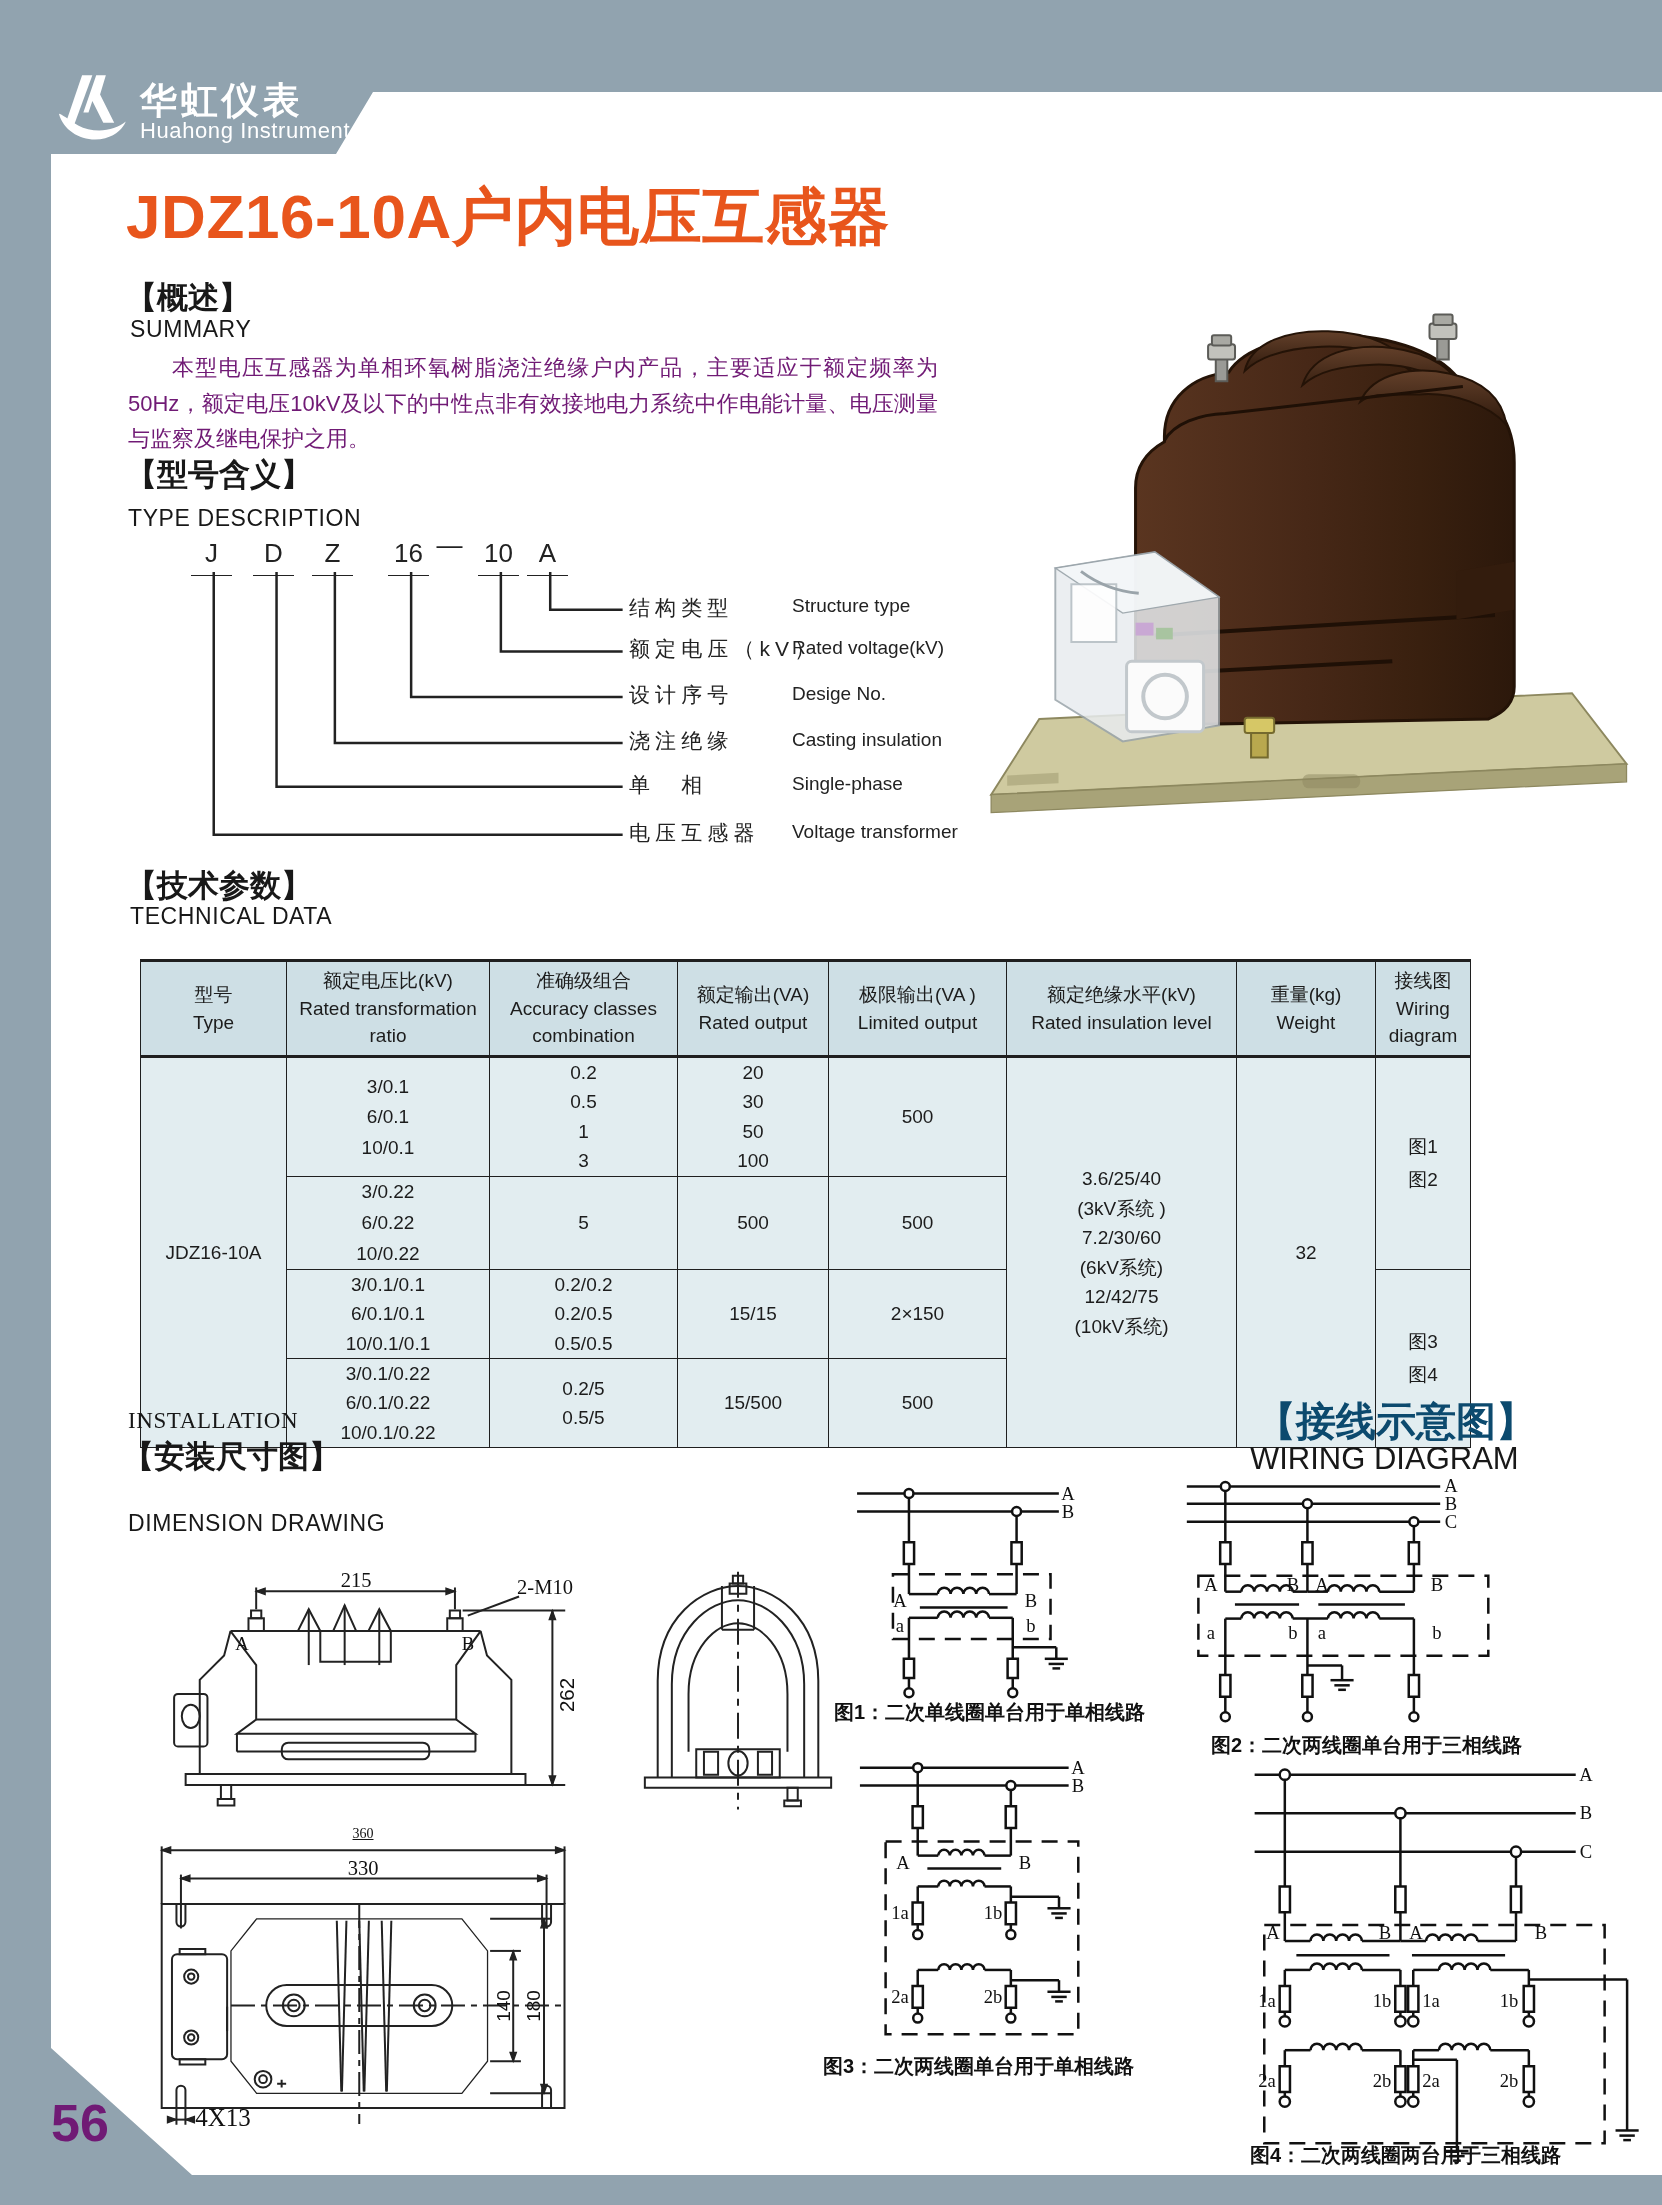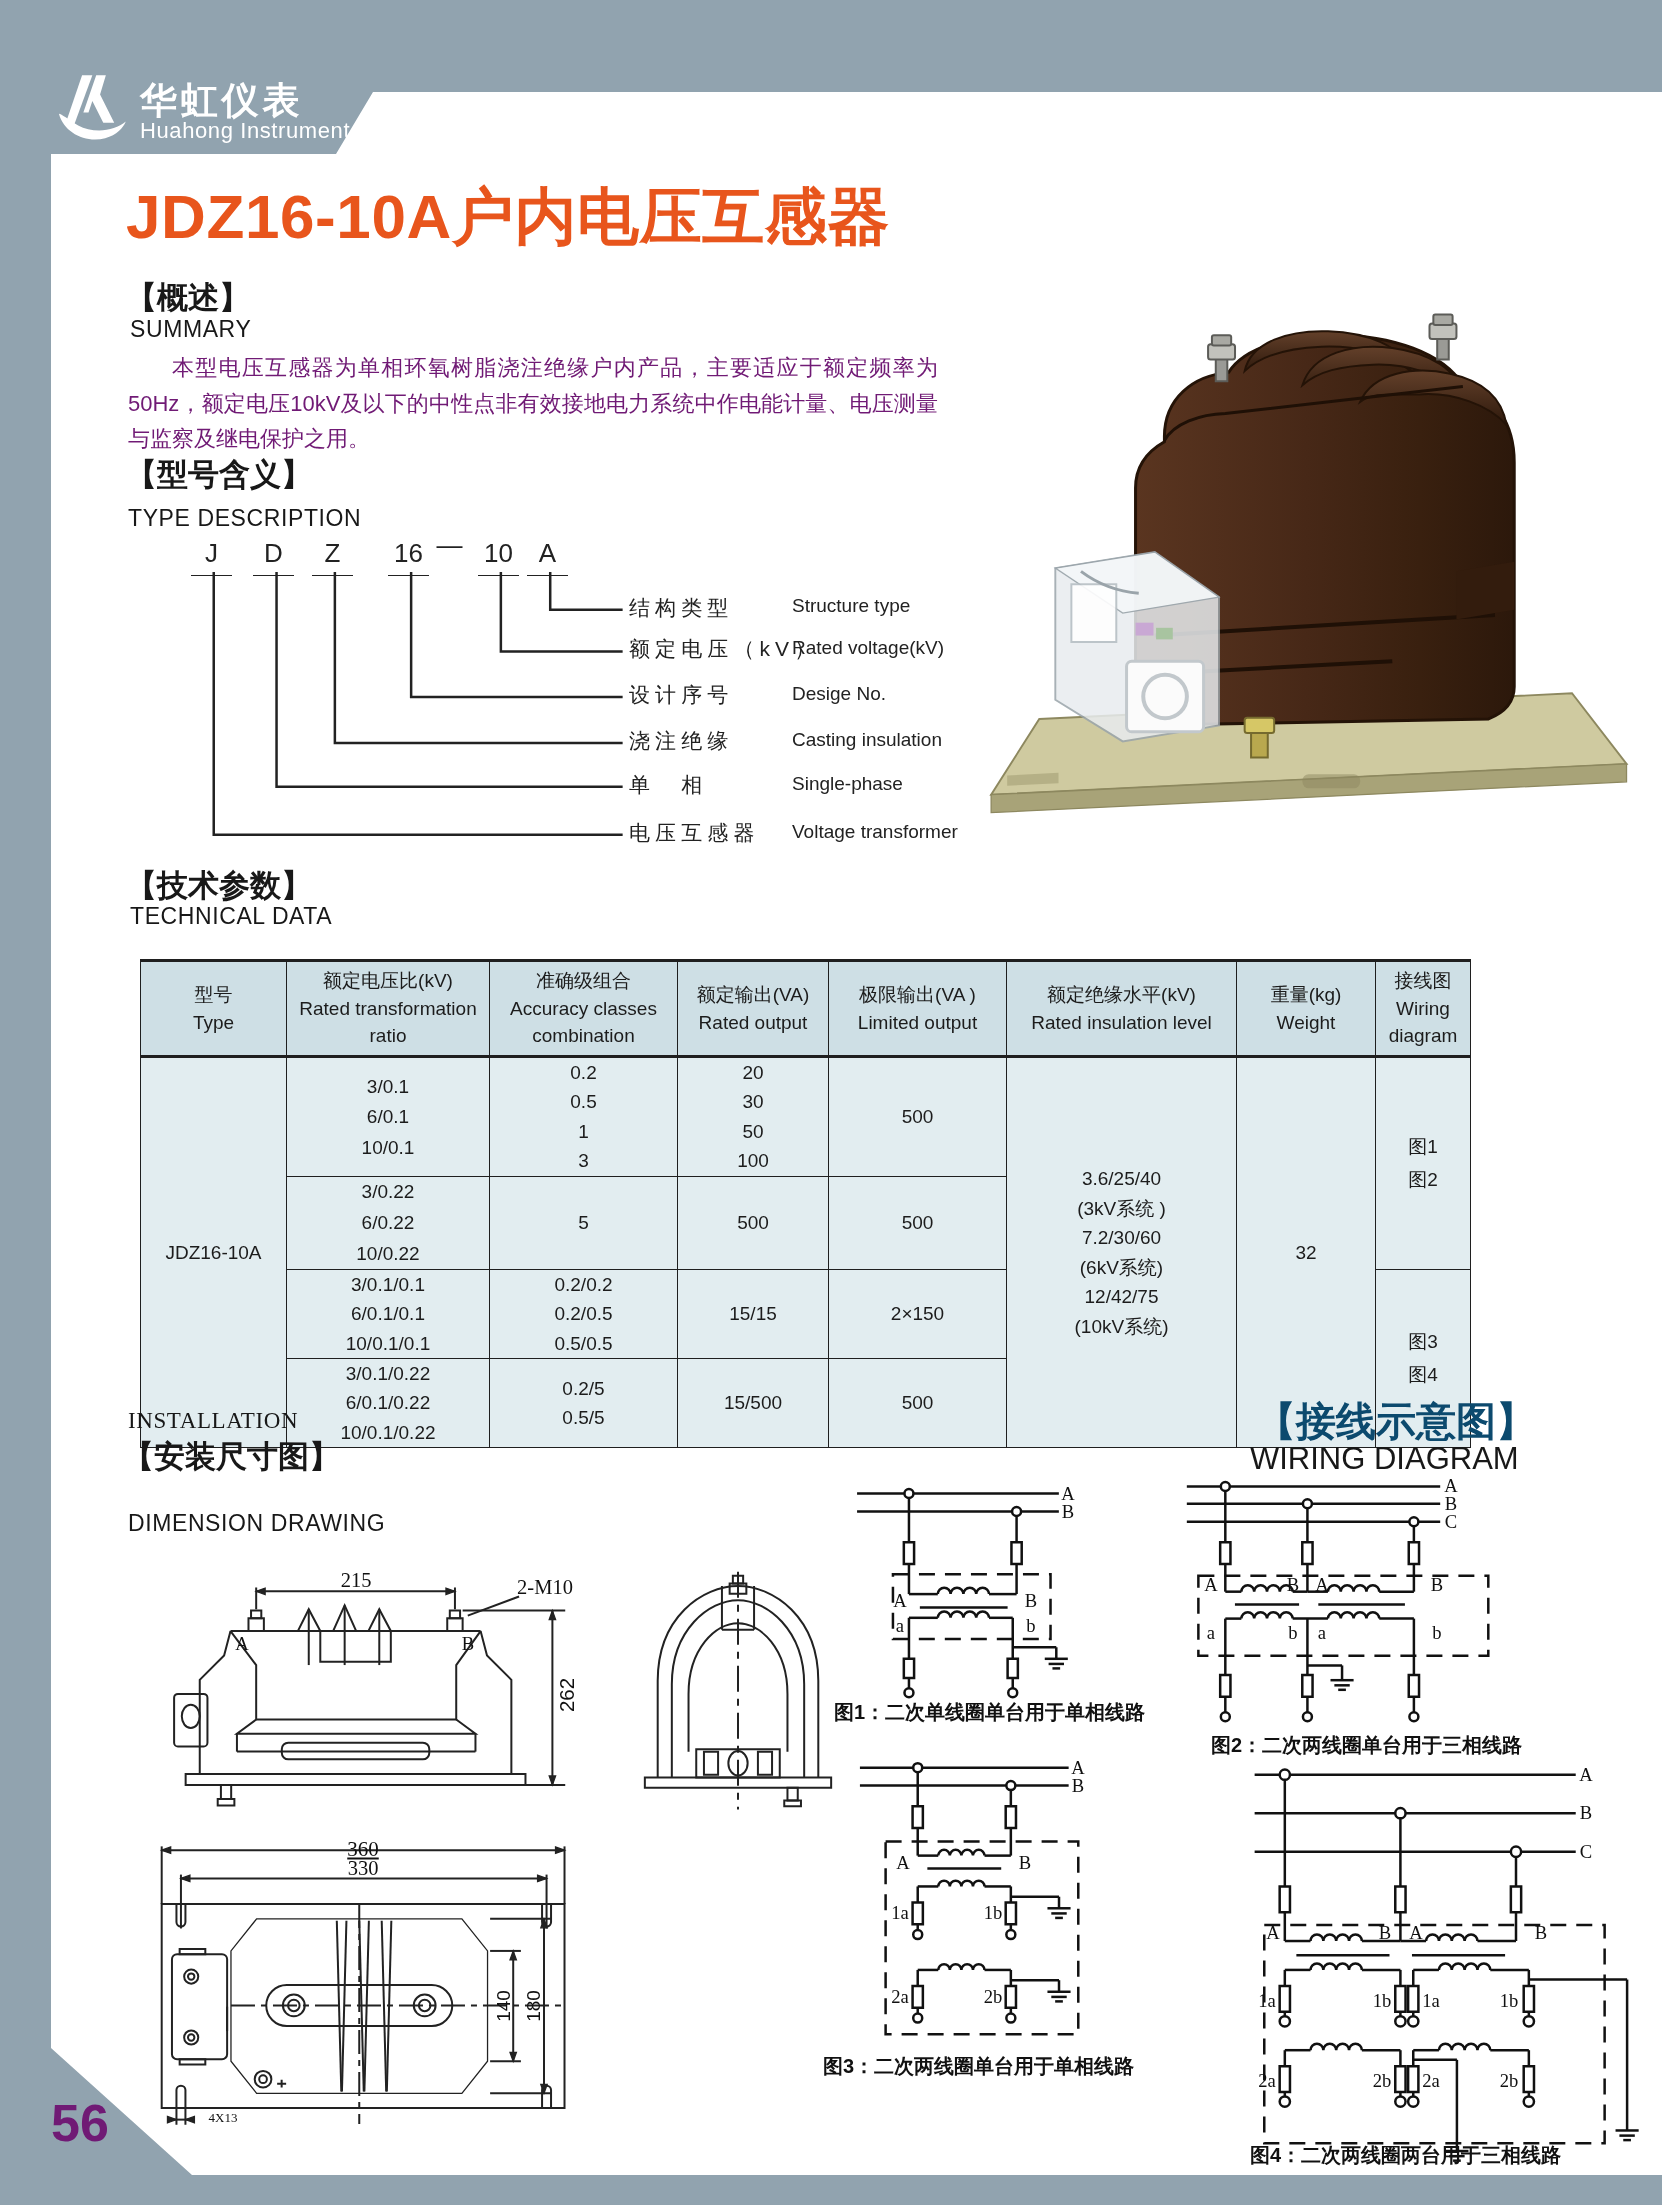--- a/index.html
+++ b/index.html
@@ -454,25 +454,25 @@
       <line x1="524" y1="185" x2="572" y2="185"></line>
         <line x1="524" y1="357" x2="572" y2="357"></line>
 
       <line x1="608" y1="135" x2="608" y2="407"></line>
       <polygon points="608,135 603,149 613,149" fill="#222"></polygon>
         <polygon points="608,407 603,393 613,393" fill="#222"></polygon>
       <line x1="524" y1="135" x2="620" y2="135"></line>
         <line x1="524" y1="407" x2="620" y2="407"></line>
     </g>
   </svg>
-  <span class="lbl" style="left:209px;top:17px;font-size:21px;text-decoration:underline;">360</span>
+  <span class="lbl" style="left:209px;top:2px;font-size:14px;text-decoration:underline;">360</span>
   <span class="lbl" style="left:209px;top:36px;font-size:20.5px;">330</span>
   <span class="lbl-rot" style="left:350px;top:174px;font-size:19px;">140</span>
   <span class="lbl-rot" style="left:380px;top:174px;font-size:19px;">180</span>
-  <span class="lbl" style="left:69px;top:286px;font-size:13px;">4X13</span>
+  <span class="lbl" style="left:69px;top:286px;font-size:25px;">4X13</span>
 </div>
 
 <div class="abs h-cn-big" style="left:1256px;top:1394px;">【接线示意图】</div>
 <div class="abs h-en-big" style="left:1250px;top:1441px;">WIRING DIAGRAM</div>
 
 <div class="abs" style="left:847px;top:1482px;width:302px;height:221px;">
   <svg width="302" height="221" viewBox="0 0 470 345">
     <g stroke="#111" stroke-width="2.5" fill="none">
       <line x1="15" y1="18" x2="330" y2="18"></line>
         <line x1="15" y1="46" x2="330" y2="46"></line>

